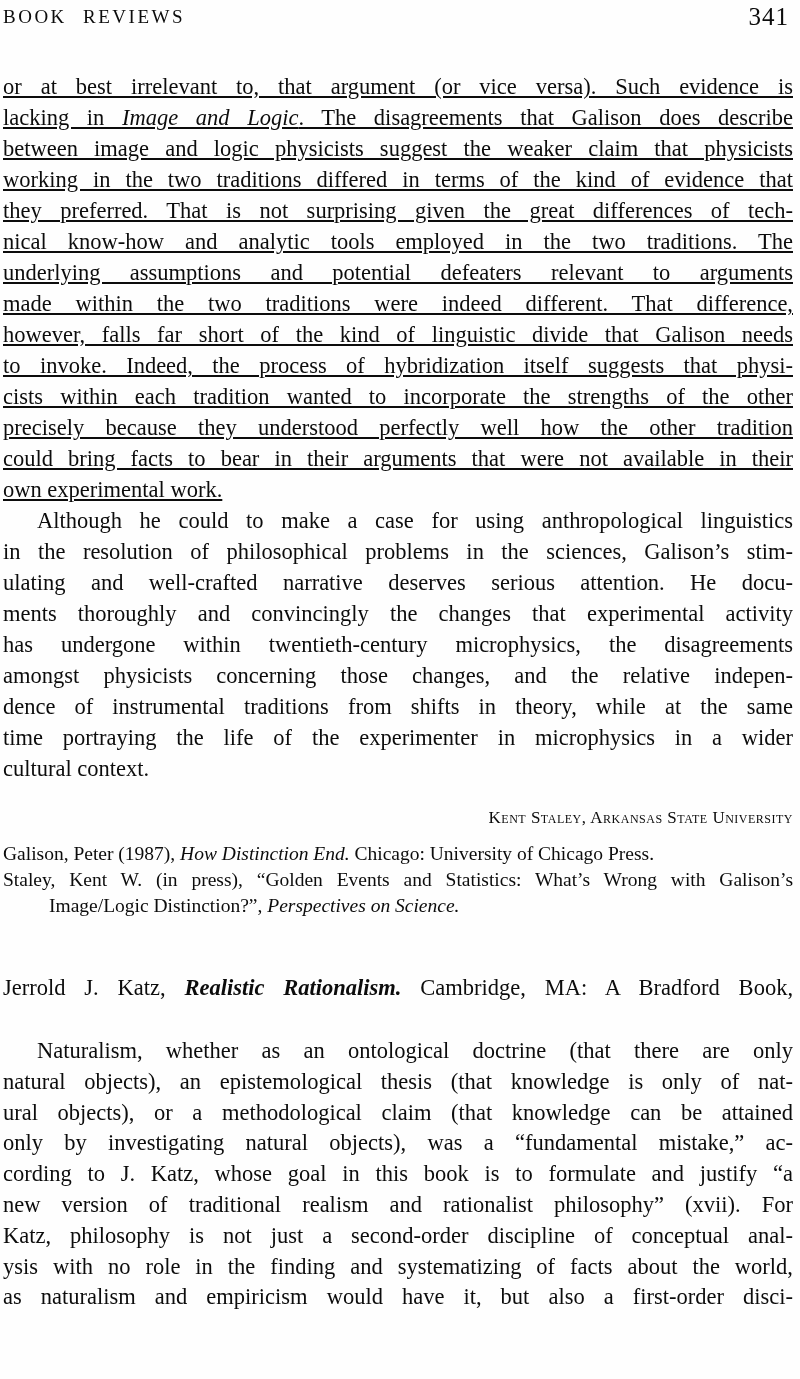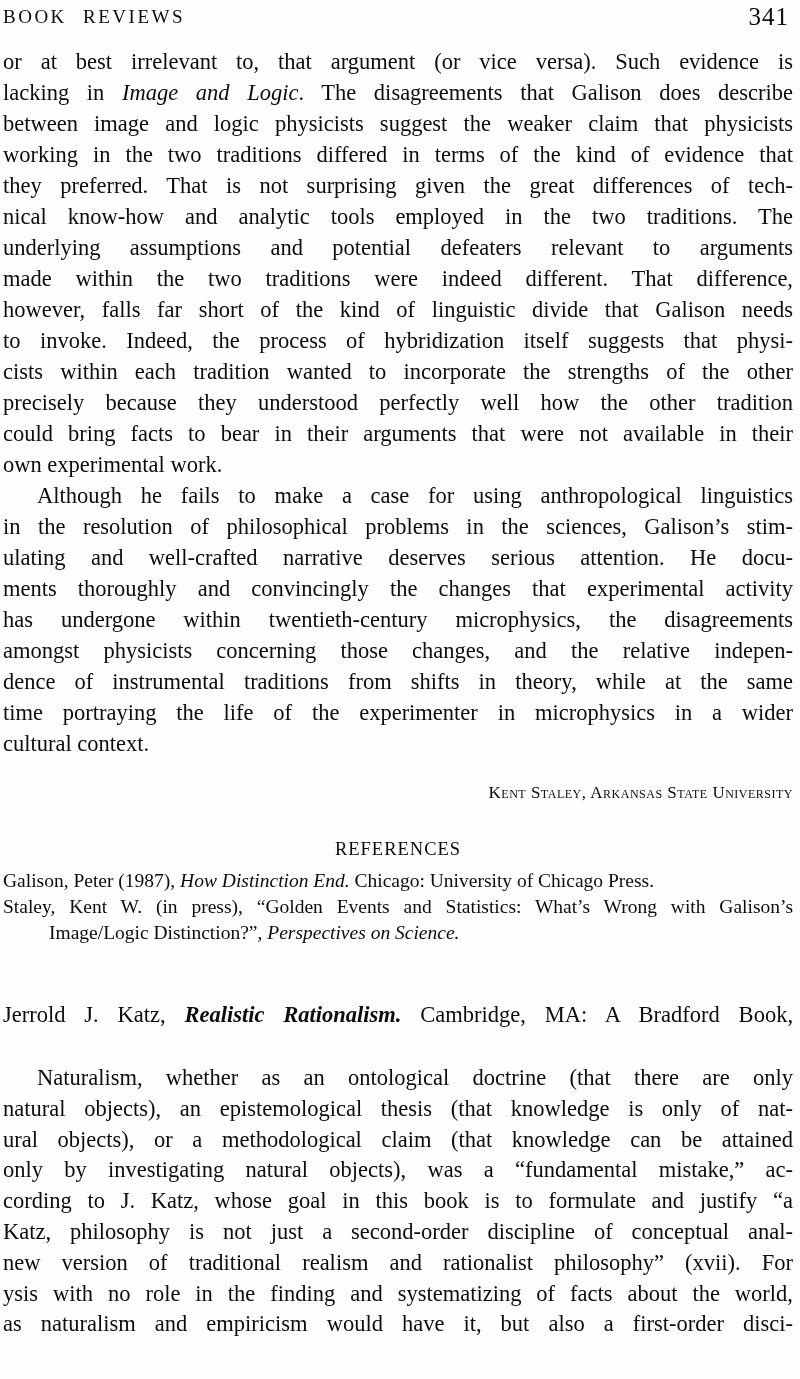--- a/index.html
+++ b/index.html
@@ -22,21 +22,21 @@
   .rh-page { position: absolute; right: 4px; top: -3px; font-size: 25px; letter-spacing: 1px; }
 
   
   .bodytext { font-size: 22.5px; line-height: 31px; }
   .line { text-align: justify; text-align-last: justify; }
   .line.endline { text-align-last: left; }
   .indent .line:first-child { text-indent: 34px; }
   .it  { font-style: italic; }
   .bit { font-style: italic; font-weight: bold; }
 
-  .para1 { margin-top: 16px; }
+  .para1 { margin-top: 41px; text-decoration: underline; }
 
   .signature {
     margin-top: 18px;
     text-align: right;
     font-variant: small-caps;
     font-size: 17px;
     line-height: 31px;
     letter-spacing: 0.5px;
   }
 
@@ -74,34 +74,33 @@
       <div class="line"><span>made within the two traditions were indeed different. That difference,</span></div>
       <div class="line"><span>however, falls far short of the kind of linguistic divide that Galison needs</span></div>
       <div class="line"><span>to invoke. Indeed, the process of hybridization itself suggests that physi-</span></div>
       <div class="line"><span>cists within each tradition wanted to incorporate the strengths of the other</span></div>
       <div class="line"><span>precisely because they understood perfectly well how the other tradition</span></div>
       <div class="line"><span>could bring facts to bear in their arguments that were not available in their</span></div>
       <div class="line endline"><span>own experimental work.</span></div>
     </div>
 
   <div class="bodytext indent">
-      <div class="line"><span>Although he fails to make a case for using anthropological linguistics</span></div>
+      <div class="line"><span>Although he could to make a case for using anthropological linguistics</span></div>
       <div class="line"><span>in the resolution of philosophical problems in the sciences, Galison’s stim-</span></div>
       <div class="line"><span>ulating and well-crafted narrative deserves serious attention. He docu-</span></div>
       <div class="line"><span>ments thoroughly and convincingly the changes that experimental activity</span></div>
       <div class="line"><span>has undergone within twentieth-century microphysics, the disagreements</span></div>
       <div class="line"><span>amongst physicists concerning those changes, and the relative indepen-</span></div>
       <div class="line"><span>dence of instrumental traditions from shifts in theory, while at the same</span></div>
       <div class="line"><span>time portraying the life of the experimenter in microphysics in a wider</span></div>
       <div class="line endline"><span>cultural context.</span></div>
     </div>
 
   <div class="signature">Kent Staley, Arkansas State University</div>
 
-  <div class="ref-heading">REFERENCES</div>
 
   <div class="references">
     <div class="hang">
         <div class="line endline"><span>Galison, Peter (1987), </span><span class="it">How Distinction End.</span><span> Chicago: University of Chicago Press.</span></div>
       </div>
     <div class="hang">
         <div class="line"><span>Staley, Kent W. (in press), “Golden Events and Statistics: What’s Wrong with Galison’s</span></div>
         <div class="line endline"><span>Image/Logic Distinction?”, </span><span class="it">Perspectives on Science.</span></div>
       </div>
   </div>
@@ -109,19 +108,19 @@
   <div class="bodytext book-heading">
       <div class="line"><span>Jerrold J. Katz, </span><span class="bit">Realistic Rationalism.</span><span> Cambridge, MA: A Bradford Book,</span></div>
     </div>
 
   <div class="bodytext para-katz indent">
       <div class="line"><span>Naturalism, whether as an ontological doctrine (that there are only</span></div>
       <div class="line"><span>natural objects), an epistemological thesis (that knowledge is only of nat-</span></div>
       <div class="line"><span>ural objects), or a methodological claim (that knowledge can be attained</span></div>
       <div class="line"><span>only by investigating natural objects), was a “fundamental mistake,” ac-</span></div>
       <div class="line"><span>cording to J. Katz, whose goal in this book is to formulate and justify “a</span></div>
+      <div class="line"><span>new version of traditional realism and rationalist philosophy” (xvii). For</span></div>
       <div class="line"><span>Katz, philosophy is not just a second-order discipline of conceptual anal-</span></div>
-      <div class="line"><span>new version of traditional realism and rationalist philosophy” (xvii). For</span></div>
       <div class="line"><span>ysis with no role in the finding and systematizing of facts about the world,</span></div>
       <div class="line"><span>as naturalism and empiricism would have it, but also a first-order disci-</span></div>
     </div>
 
 </div>
 
 </body></html>

